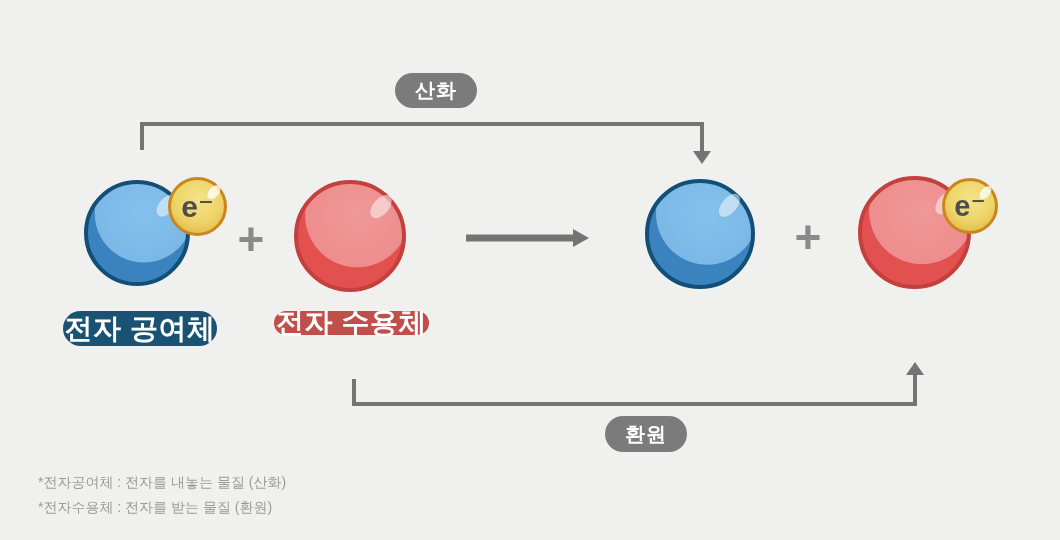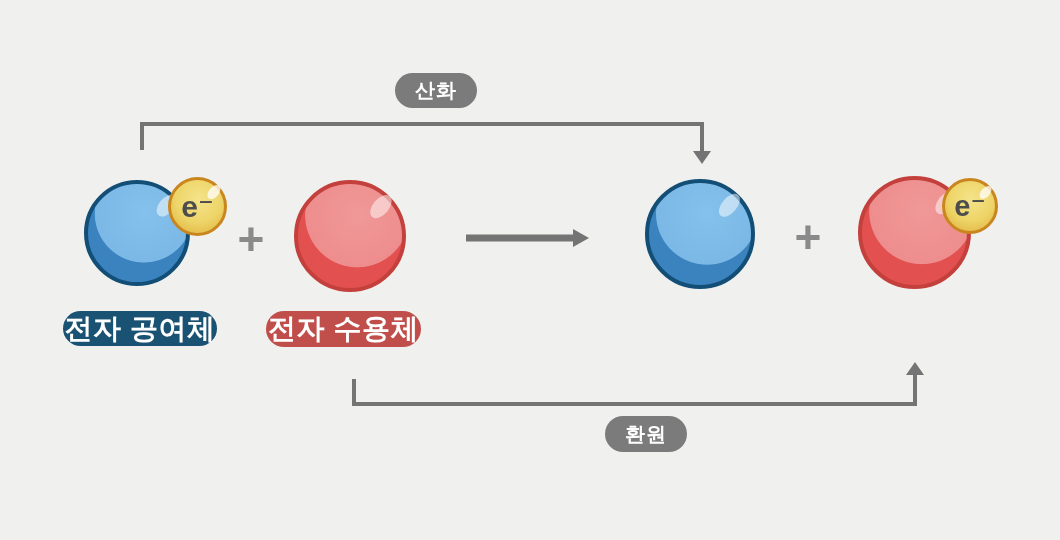--- a/index.html
+++ b/index.html
@@ -120,21 +120,21 @@
     color: #ffffff;
     font-weight: bold;
     font-size: 28px;
     border-radius: 18px;
     display: flex;
     align-items: center;
     justify-content: center;
     letter-spacing: 0.5px;
   }
   .badge-donor    { left: 63px;  top: 311px; width: 154px; height: 35px; background: #1a5273; }
-  .badge-acceptor { left: 266px; top: 311px; width: 155px; height: 36px; background: #c04f4b; }
+  .badge-acceptor { left: 274px; top: 311px; width: 155px; height: 24px; background: #c04f4b; }
 
   
   .footnotes {
     position: absolute;
     z-index: 2;
     left: 38px;
     top: 470px;
     color: #9a9a9a;
     font-size: 14px;
     line-height: 25px;
@@ -176,14 +176,18 @@
   <div class="name-badge badge-donor">전자 공여체</div>
   <div class="name-badge badge-acceptor">전자 수용체</div>
 
   <div class="sphere sphere-blue sphere-blue-right"></div>
 
   <div class="plus plus-right">+</div>
 
   <div class="sphere sphere-red sphere-red-right"></div>
   <div class="electron electron-right">e⁻</div>
 
+  <div class="footnotes">
+    <div>*전자공여체 : 전자를 내놓는 물질 (산화)</div>
+    <div>*전자수용체 : 전자를 받는 물질 (환원)</div>
+  </div>
 
 </div>
 
 </body></html>

